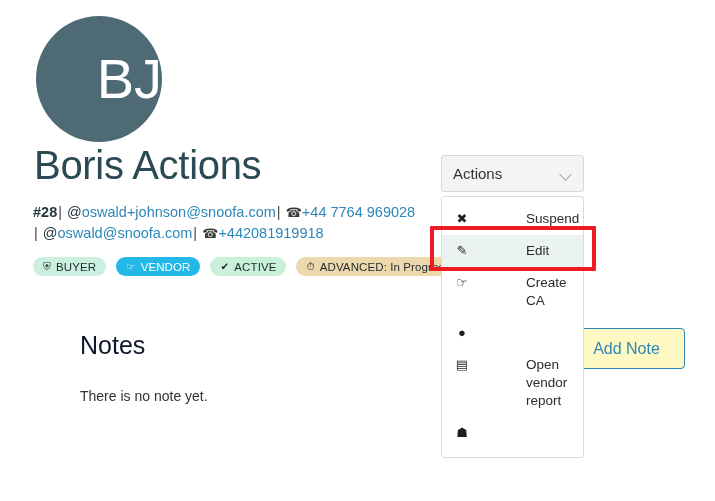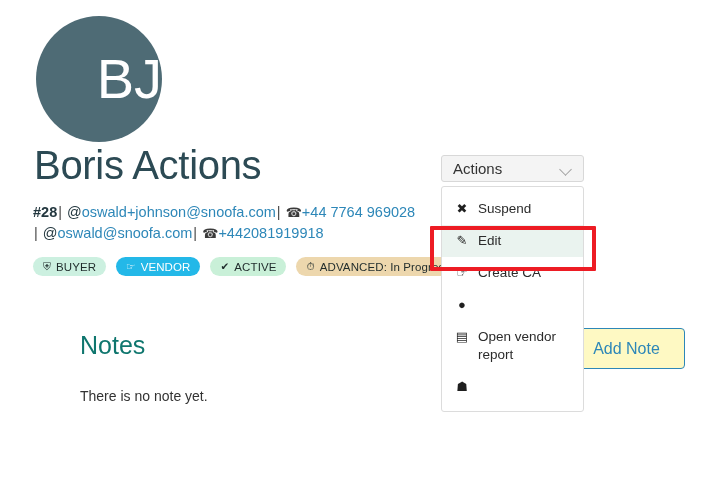--- a/index.html
+++ b/index.html
@@ -56,39 +56,39 @@
   }
   .badge .b-ico { font-size: 10.5px; line-height: 1; }
   .badge-buyer  { background: #ccf0e0; color: #1f2b2b; }
   .badge-vendor { background: #23b8e8; color: #ffffff; }
   .badge-active { background: #c9f0d8; color: #1f2b2b; }
   .badge-adv    { background: #edd7ad; color: #1f2b2b; }
 
   
   .notes-title {
     position: absolute; left: 80px; top: 331px;
-    font-size: 25px; color: #0f766e; font-weight: 400;
+    font-size: 25px; color: #0f172a; font-weight: 400;
   }
   .notes-empty {
     position: absolute; left: 80px; top: 388px;
     font-size: 14px; color: #333333;
   }
   .add-note-btn {
     position: absolute; left: 568px; top: 328px;
     width: 117px; height: 41px;
     background: #fef9c3; border: 1px solid #2d87b8; border-radius: 4px;
     color: #2d87b8; font-size: 16px;
     display: flex; align-items: center; justify-content: center;
     cursor: pointer; font-family: "Liberation Sans", sans-serif;
   }
 
   
   .actions-wrap { position: absolute; left: 441px; top: 155px; width: 143px; }
   .actions-toggle {
-    height: 27px; background: #f4f4f4; border: 1px solid #d8d8d8;
+    height: 37px; background: #f4f4f4; border: 1px solid #d8d8d8;
     border-radius: 3px; display: flex; align-items: center;
     justify-content: space-between; padding: 0 11px;
     font-size: 15px; color: #333; cursor: pointer;
   }
   .chev { width: 11px; height: 7px; position: relative; opacity: .65; }
   .chev::before {
     content: ""; position: absolute; left: 0; top: 0;
     width: 8px; height: 8px; border-right: 1.6px solid #777;
     border-bottom: 1.6px solid #777; transform: rotate(45deg);
   }
@@ -101,21 +101,21 @@
     display: flex; align-items: flex-start; gap: 9px;
     padding: 7px 12px 7px 13px;
     font-size: 13.5px; line-height: 18px; color: #2b2b2b;
     cursor: pointer;
   }
   .menu-item.is-active { background: #eaf3ef; }
   .mi-icon {
     flex: 0 0 auto; width: 14px; text-align: center;
     font-size: 13px; line-height: 18px; color: #1f1f1f;
   }
-  .mi-label { flex: 1 1 auto; }
+  .mi-label { flex: 1 1 auto; margin-left: 48px; }
 
   
   .highlight-box {
     position: absolute; left: 430px; top: 226px;
     width: 166px; height: 45px;
     border: 4px solid #ed1c24; border-radius: 1px;
     pointer-events: none;
   }
 </style>
 </head>

